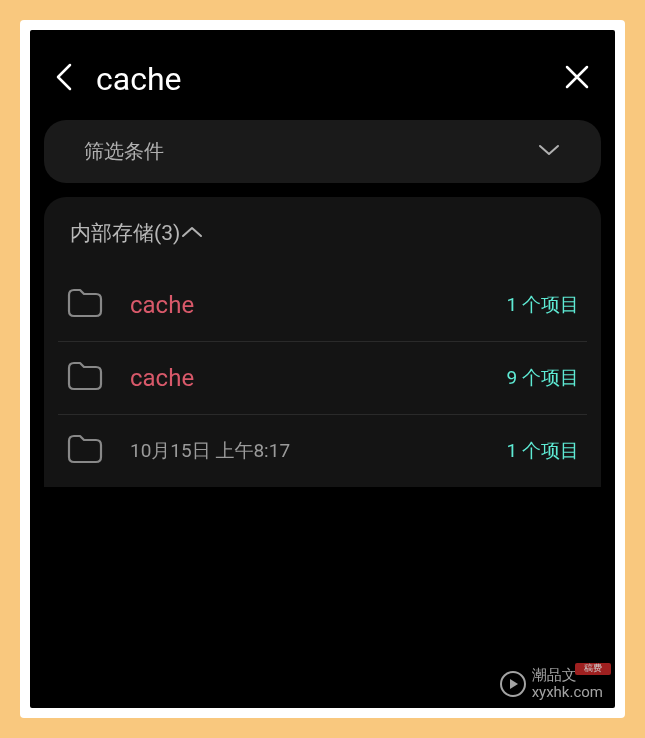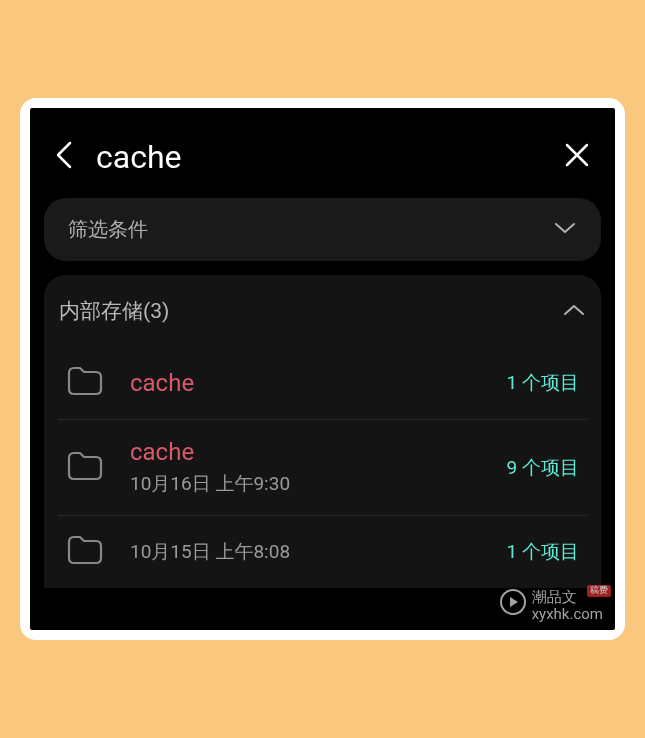--- a/index.html
+++ b/index.html
@@ -11,24 +11,24 @@
       width: 645px;
       height: 738px;
       background: #f9c87e;
       font-family: -apple-system, BlinkMacSystemFont, "Segoe UI", Roboto, sans-serif;
       display: flex;
       align-items: center;
       justify-content: center;
     }
     .outer-frame {
       width: 605px;
-      height: 542px;
+      height: 698px;
       background: #fff;
       padding: 10px;
-      border-radius: 16px;
+      border-radius: 4px;
     }
     .app {
       width: 100%;
       height: 100%;
       background: #000;
       border-radius: 2px;
       overflow: hidden;
       position: relative;
     }
     .header {
@@ -48,44 +48,43 @@
       font-weight: 400;
     }
     .close-x {
       color: #fff;
       cursor: pointer;
     }
     .filter-bar {
       margin: 0 14px 14px 14px;
       background: #1a1a1a;
       border-radius: 22px;
-      padding: 18px 24px;
+      padding: 18px 40px;
       display: flex;
       align-items: center;
       justify-content: space-between;
       cursor: pointer;
     }
     .filter-label {
       color: #b0b0b0;
       font-size: 20px;
     }
     .chevron-down {
       color: #b0b0b0;
     }
     .storage-section {
       margin: 0 14px;
       background: #141414;
       border-radius: 22px 22px 0 0;
       flex: 1;
     }
     .section-header {
-      padding: 22px 15px;
-      display: flex;
-      align-items: center;
-      justify-content: space-between;
+      padding: 22px 26px;
+      display: flex;
+      align-items: center;
       cursor: pointer;
     }
     .section-title {
       color: #b8b8b8;
       font-size: 21px;
     }
     .chevron-up {
       color: #b0b0b0;
     }
     .item-list {
@@ -127,21 +126,21 @@
     .folder-count {
       color: #5eead4;
       font-size: 19px;
       flex-shrink: 0;
     }
     .watermark {
       position: absolute;
       bottom: 8px;
       right: 12px;
       display: flex;
-      align-items: flex-start;
+      align-items: center;
       gap: 6px;
       opacity: 0.8;
     }
     .watermark-circle {
       width: 26px;
       height: 26px;
       border: 2px solid #ccc;
       border-radius: 50%;
       display: flex;
       align-items: center;
@@ -161,21 +160,21 @@
       line-height: 1.1;
       position: relative;
     }
     .watermark-badge {
       position: absolute;
       top: -4px;
       right: -8px;
       background: #c62828;
       color: #fff;
       font-size: 9px;
-      padding: 1px 3px;
+      padding: 1px 9px;
       border-radius: 2px;
     }
   </style>
 </head>
 <body>
 
 <div class="outer-frame">
   <div class="app">
 
     <div class="header">
@@ -228,33 +227,32 @@
         </div>
 
         <div class="folder-item">
           <span class="folder-icon">
             <svg width="38" height="32" viewBox="0 0 38 32" fill="none">
               <path d="M3 8 C3 5 5 3 8 3 L14 3 L18 7 L30 7 C33 7 35 9 35 12 L35 24 C35 27 33 29 30 29 L8 29 C5 29 3 27 3 24 Z" stroke="currentColor" stroke-width="2.2" stroke-linejoin="round"></path>
             </svg>
           </span>
           <div class="folder-info">
             <div class="folder-name"><span></span><span class="highlight">cache</span><span></span></div>
-            <div class="folder-date">10月16日 上午9:30</div>
           </div>
           <div class="folder-count">9 个项目</div>
         </div>
 
         <div class="folder-item">
           <span class="folder-icon">
             <svg width="38" height="32" viewBox="0 0 38 32" fill="none">
               <path d="M3 8 C3 5 5 3 8 3 L14 3 L18 7 L30 7 C33 7 35 9 35 12 L35 24 C35 27 33 29 30 29 L8 29 C5 29 3 27 3 24 Z" stroke="currentColor" stroke-width="2.2" stroke-linejoin="round"></path>
             </svg>
           </span>
           <div class="folder-info">
-            <div class="folder-date">10月15日 上午8:08</div>
+            <div class="folder-date">10月15日 上午8:17</div>
           </div>
           <div class="folder-count">1 个项目</div>
         </div>
 
       </div>
     </div>
 
     <div class="watermark">
       <div class="watermark-circle">
         <div class="watermark-play"></div>

